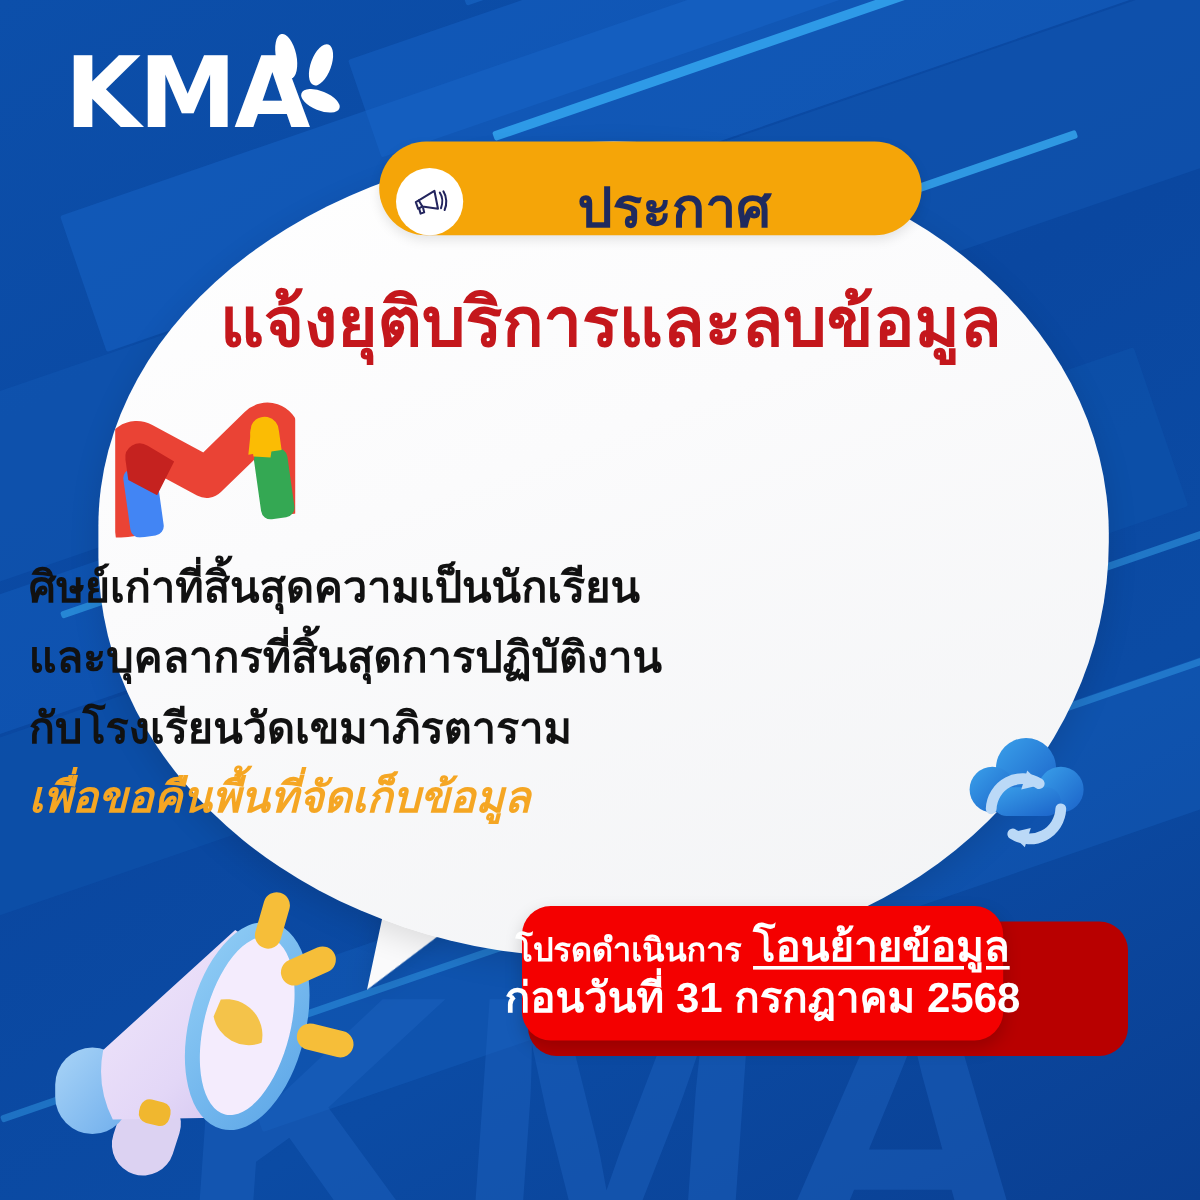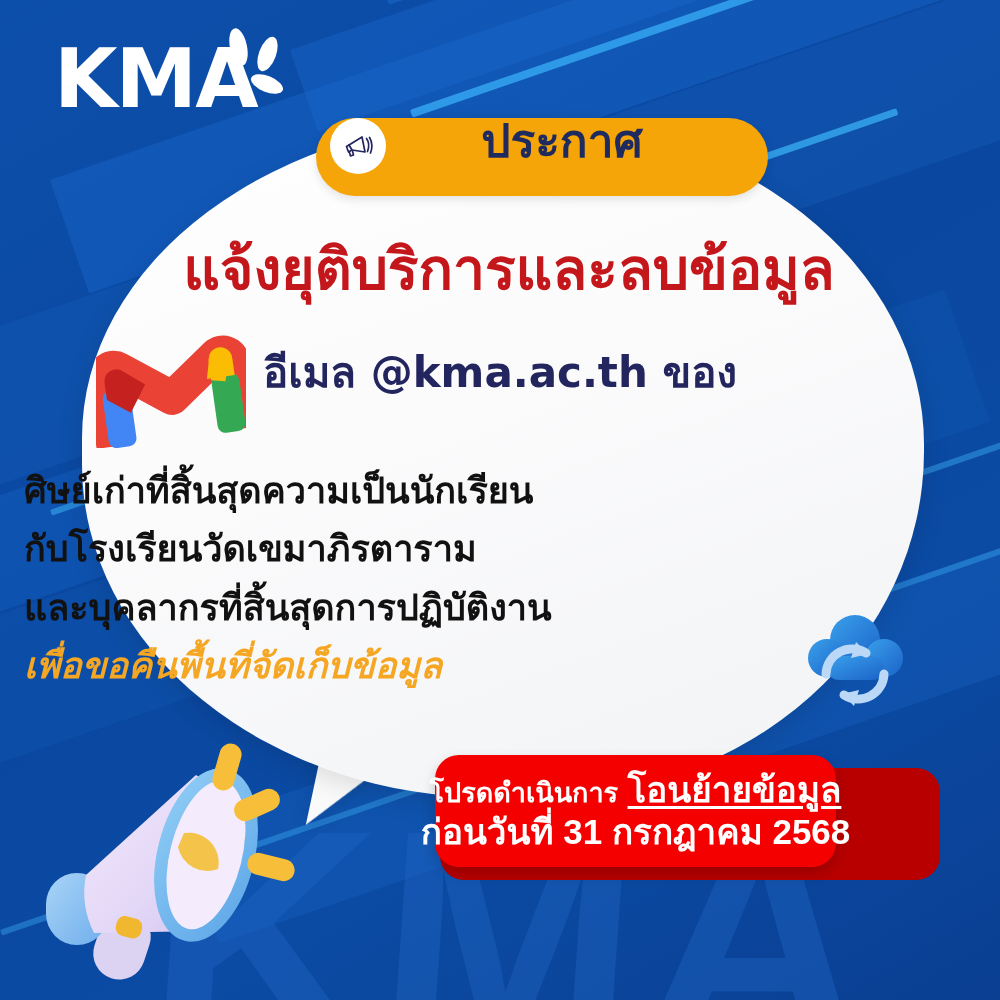--- a/index.html
+++ b/index.html
@@ -81,21 +81,21 @@
     filter:drop-shadow(0 6px 10px rgba(0,0,0,.10));
   }
 
   
   .pill{
     position:absolute;
     left:316px; top:118px;
     width:452px; height:78px;
     background:#F5A508;
     border-radius:39px;
-    display:flex; align-items:flex-start;
+    display:flex; align-items:flex-end;
     box-shadow:0 4px 10px rgba(0,0,0,.10);
   }
   .pill-icon{
     width:56px; height:56px; margin-left:14px;
     background:#fff; border-radius:50%;
     display:flex; align-items:center; justify-content:center;
     flex:0 0 auto;
   }
   .pill-label{
     flex:1;
@@ -220,26 +220,25 @@
         <path d="M9.5 24.5 L10.5 28 L13.5 27 L12.6 23.4"></path>
         <path d="M26.5 10.5 C29 14 29 19.5 27.5 23.5"></path>
         <path d="M29.5 9.5 C32.5 14 32.5 20.5 30.5 25"></path>
       </svg>
     </span>
     <span class="pill-label">ประกาศ</span>
   </div>
 
   <div class="headline">แจ้งยุติบริการและลบข้อมูล</div>
 
-  <div class="subline">อีเมล @kma.ac.th ของ</div>
 
   <div class="body-lines">
     <div class="body-line">ศิษย์เก่าที่สิ้นสุดความเป็นนักเรียน</div>
+    <div class="body-line">และบุคลากรที่สิ้นสุดการปฏิบัติงาน</div>
     <div class="body-line">กับโรงเรียนวัดเขมาภิรตาราม</div>
-    <div class="body-line">และบุคลากรที่สิ้นสุดการปฏิบัติงาน</div>
     <div class="body-line accent">เพื่อขอคืนพื้นที่จัดเก็บข้อมูล</div>
   </div>
 
   <div class="gmail">
     <svg viewBox="0 0 150 118" width="150" height="118">
       <g transform="rotate(-8 75 59)">
         <path d="M10 108 V40 a10 10 0 0 1 16-8 L75 68 124 32 a10 10 0 0 1 16 8 v68" fill="none" stroke="#EA4335" stroke-width="34" stroke-linejoin="round"></path>
         <rect x="6" y="52" width="28" height="58" rx="8" fill="#4285F4"></rect>
         <rect x="116" y="52" width="28" height="58" rx="8" fill="#34A853"></rect>
         <path d="M116 56 v-18 a12 12 0 0 1 22-7 l-8 28z" fill="#FBBC04"></path>

